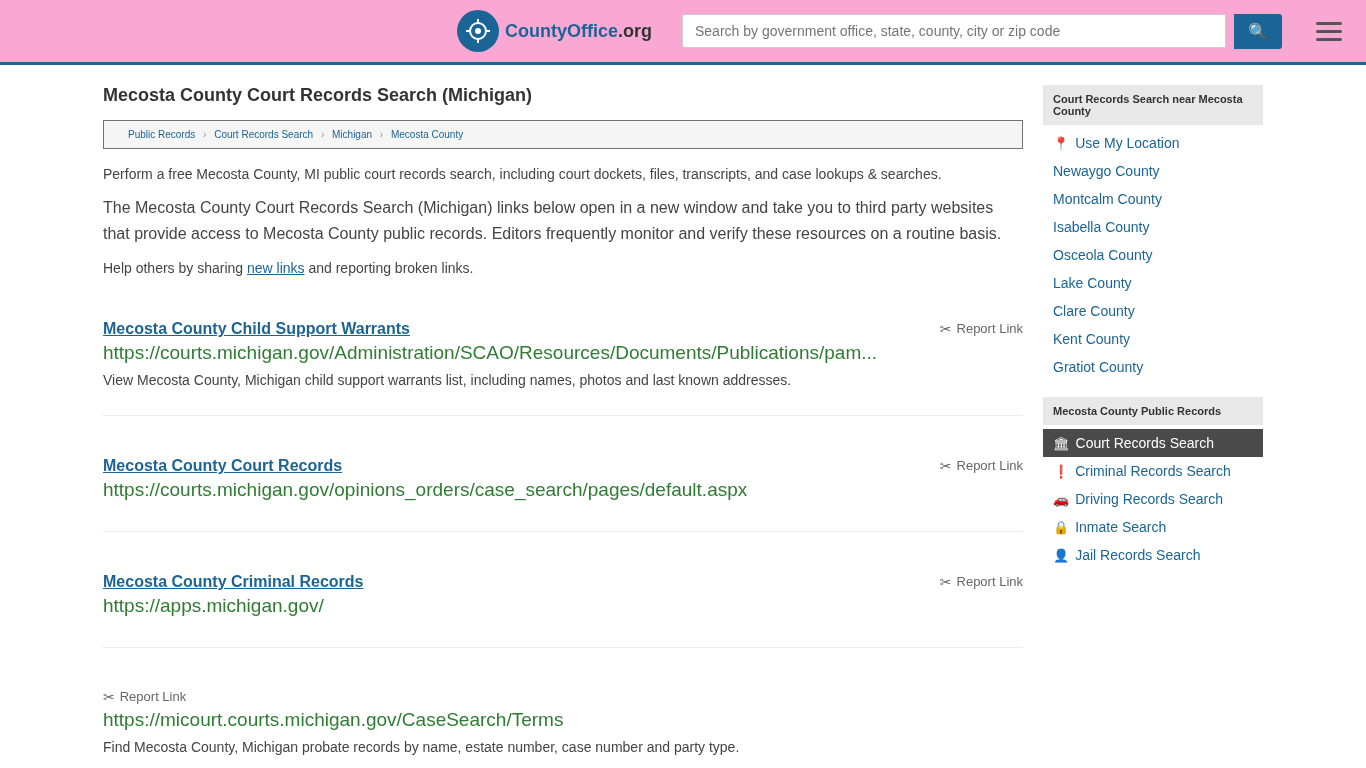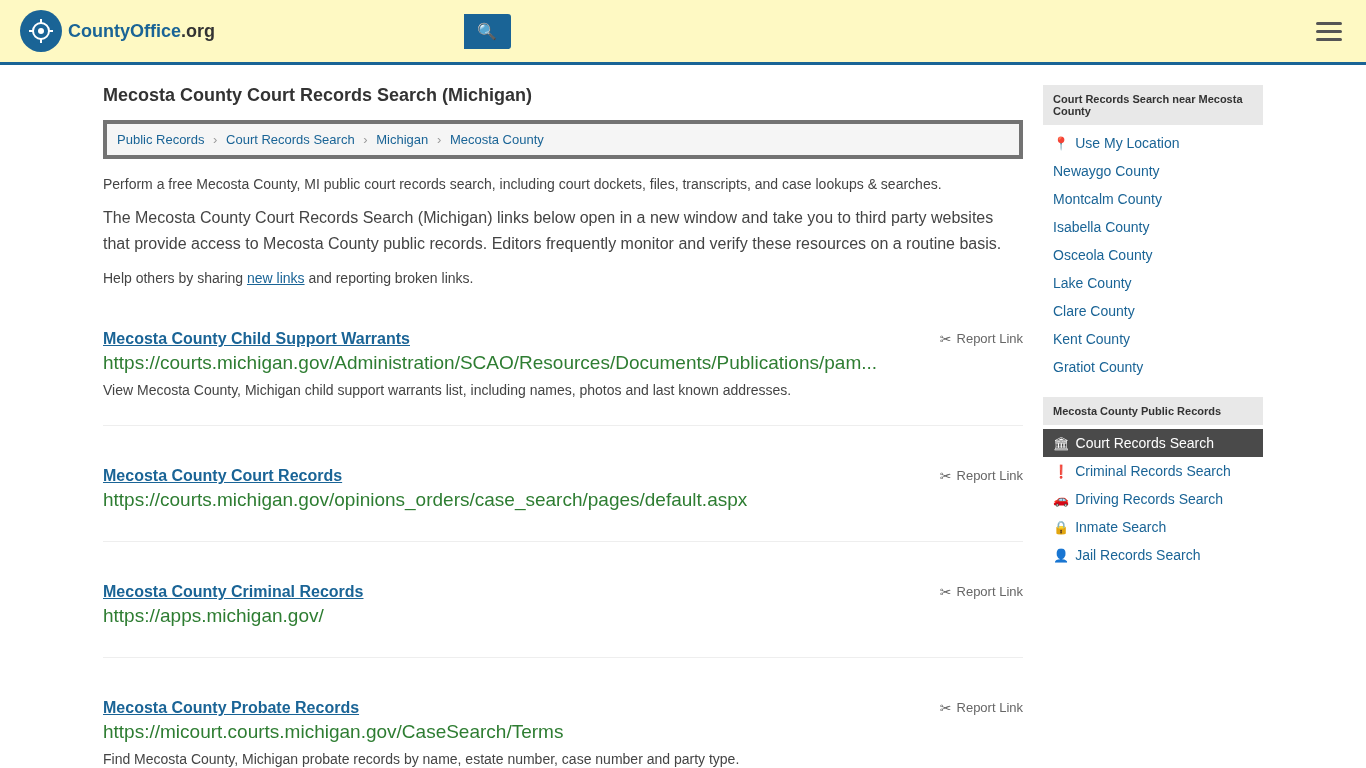--- a/index.html
+++ b/index.html
@@ -1,25 +1,25 @@
 <!DOCTYPE html>
 <html><head>
   <meta charset="utf-8">
   <style>
     * { box-sizing: border-box; margin: 0; padding: 0; }
     body { font-family: Arial, sans-serif; font-size: 14px; color: #333; background: #fff; }
 
     
     #header {
-      background: #fef9c3;
+      background: #f9a8d4;
       border-bottom: 3px solid #1a6496;
       padding: 10px 20px;
       display: flex;
       align-items: center;
-      justify-content: space-between;
+      justify-content: flex-end;
     }
     #logo-area {
       display: flex;
       align-items: center;
       gap: 6px;
     }
     #logo-circle {
       width: 42px;
       height: 42px;
       background: #1a6496;
@@ -93,26 +93,26 @@
     #content {
       flex: 1;
     }
     #page-title {
       font-size: 18px;
       font-weight: bold;
       color: #333;
       margin-bottom: 14px;
     }
     #breadcrumb {
-      font-size: 13px;
+      font-size: 10px;
       color: #666;
       margin-bottom: 14px;
-      padding: 8px 10px;
+      padding: 8px 24px;
       background: #f5f5f5;
-      border: 4px solid #737373;
+      border: 1px solid #737373;
     }
     #breadcrumb a {
       color: #1a6496;
       text-decoration: none;
     }
     #breadcrumb span { color: #999; margin: 0 5px; }
 
     #intro-text {
       font-size: 14px;
       line-height: 1.6;
@@ -236,20 +236,21 @@
         <line x1="2" y1="14" x2="6" y2="14" stroke="#fff" stroke-width="2"></line>
         <line x1="22" y1="14" x2="26" y2="14" stroke="#fff" stroke-width="2"></line>
       </svg>
     </div>
     <div id="logo-text">
       <span>CountyOffice</span><span style="color:#333;">.org</span>
     </div>
   </div>
 
   <div id="search-area">
+    <input type="text" id="search-input" placeholder="Search by government office, state, county, city or zip code" style="">
     <button id="search-button">
       <span>🔍</span>
     </button>
   </div>
 
   <button id="menu-button">
     <span></span>
     <span></span>
     <span></span>
   </button>
@@ -308,21 +309,20 @@
           <span class="report-link">
             <span class="report-icon">✂</span>
             <span>Report Link</span>
           </span>
         </div>
         <div class="result-url">https://apps.michigan.gov/</div>
       </div>
 
       <div class="result-item">
         <div class="result-header">
-          <span class="result-title">Mecosta County Probate Records</span>
           <span class="report-link">
             <span class="report-icon">✂</span>
             <span>Report Link</span>
           </span>
         </div>
         <div class="result-url">https://micourt.courts.michigan.gov/CaseSearch/Terms</div>
         <div class="result-desc">Find Mecosta County, Michigan probate records by name, estate number, case number and party type.</div>
       </div>
 
     </div>

